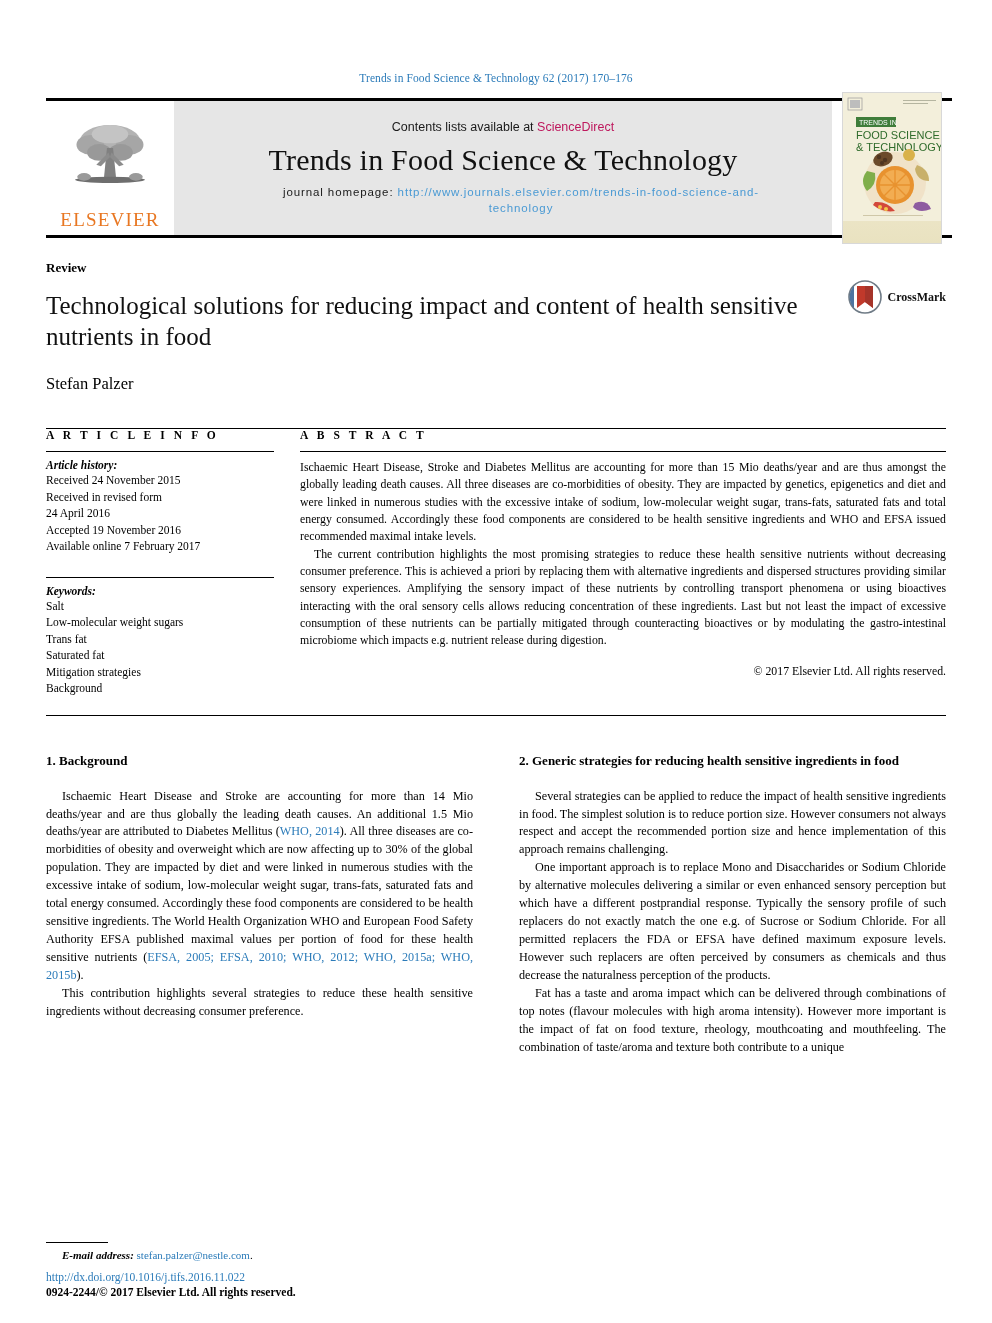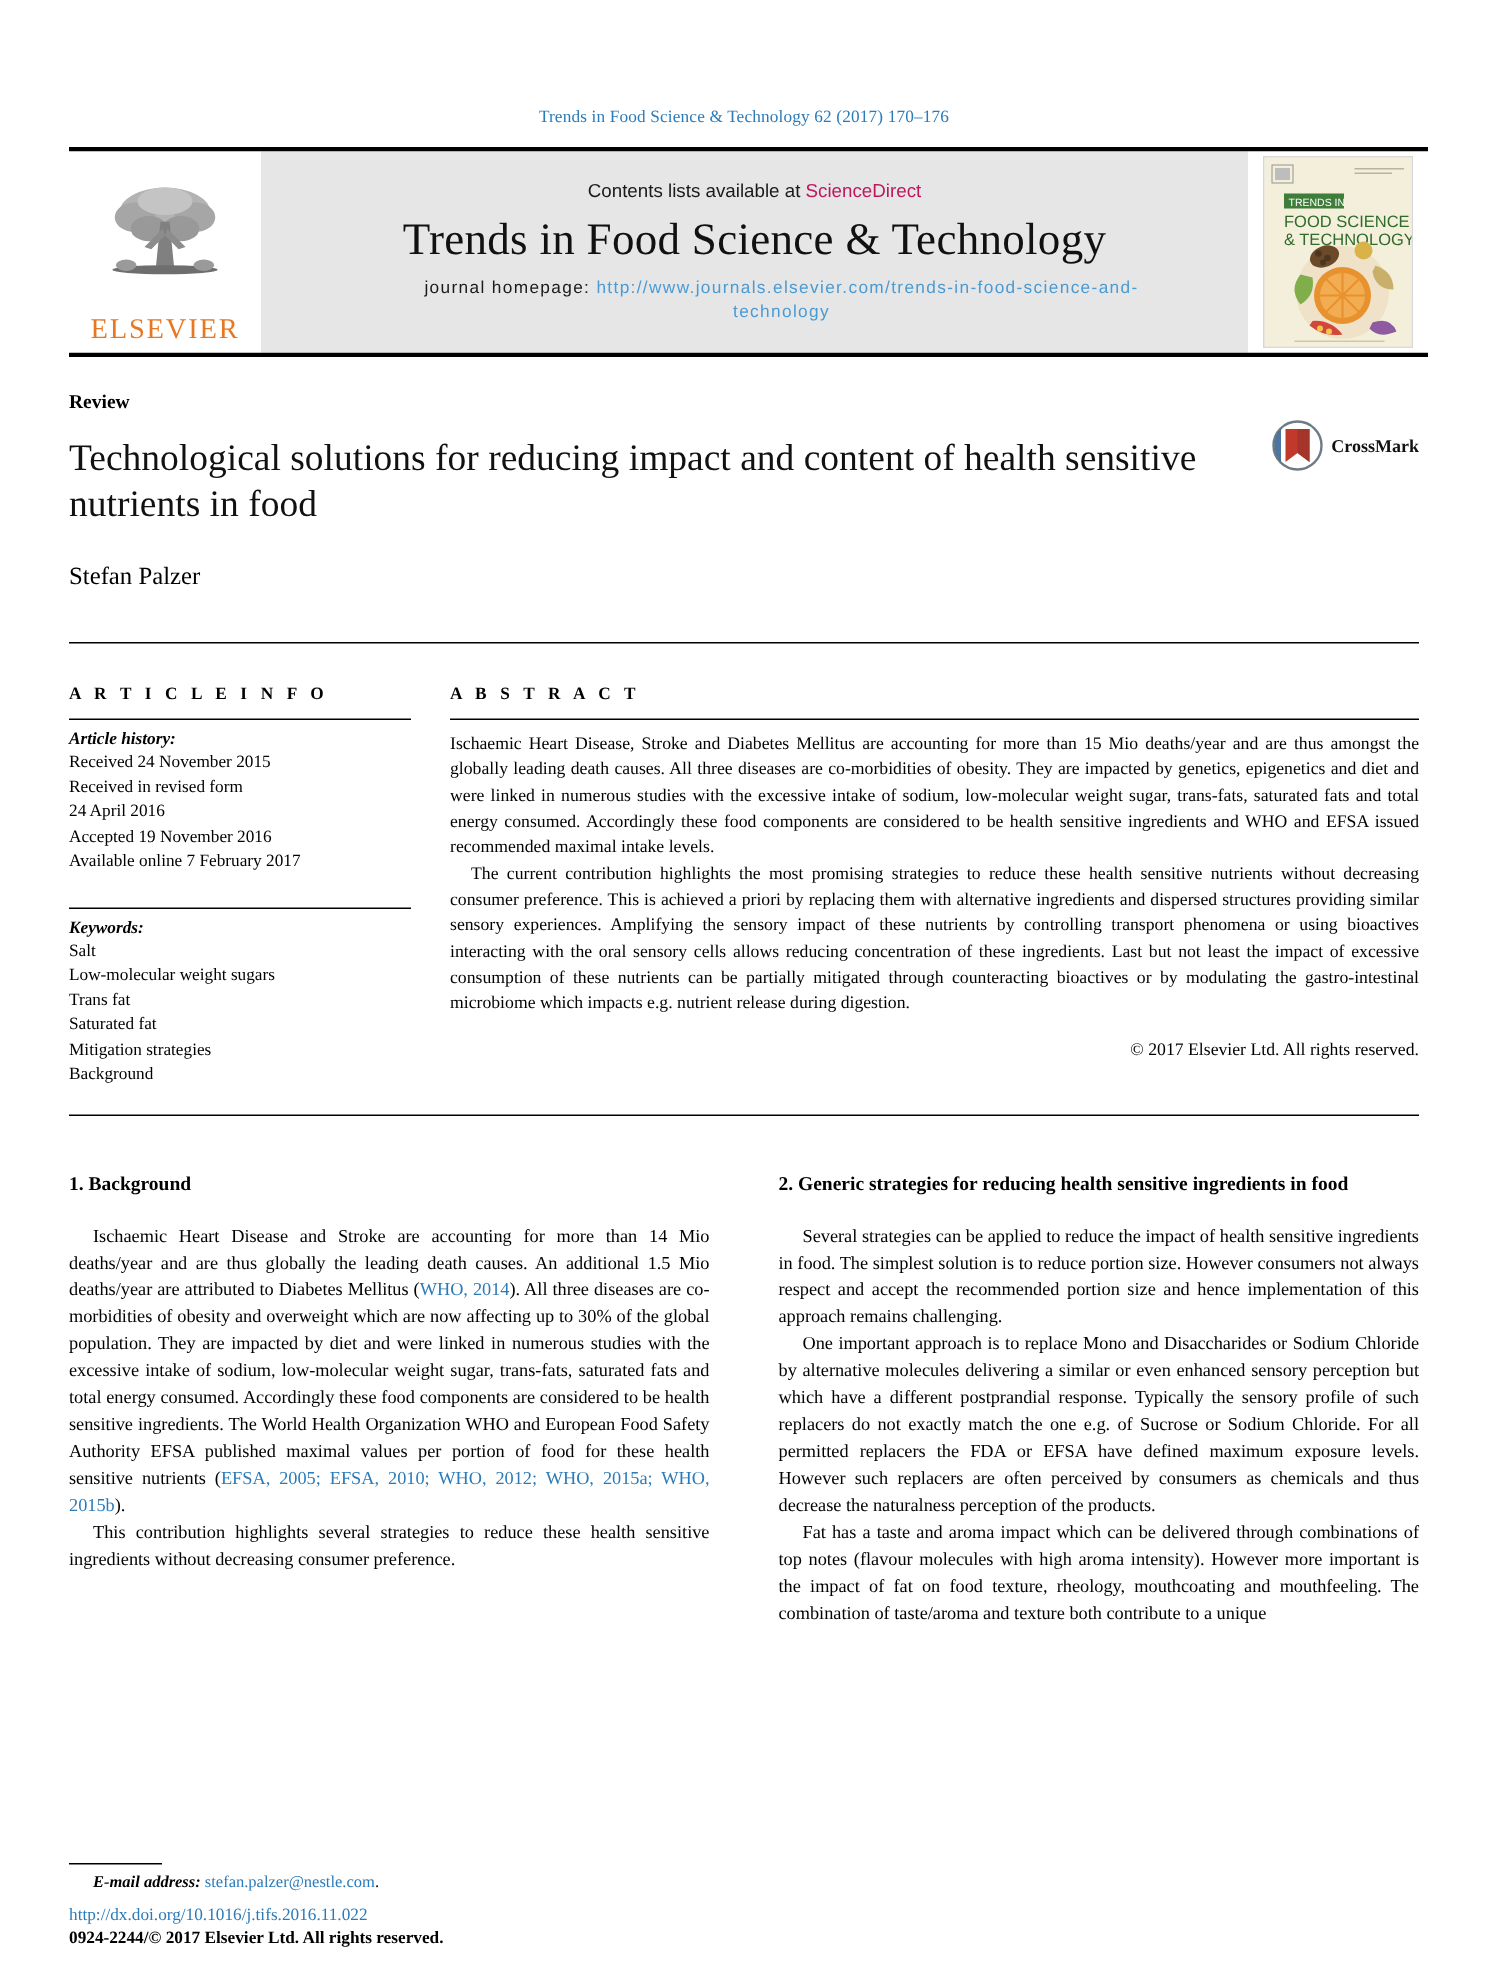--- a/index.html
+++ b/index.html
@@ -94,21 +94,21 @@
     width: 120px;
     flex: 0 0 120px;
     display: flex;
     align-items: center;
     justify-content: center;
     background: #fff;
     padding: 6px;
   }
   .cover-img {
     width: 100px;
-    height: 128px;
+    height: 152px;
     border: 1px solid #d8d8d8;
     background: linear-gradient(180deg,#f6f3df 0%, #efe9cf 55%, #e9e2c0 100%);
     position: relative;
     overflow: hidden;
   }
 
   
   .article-head { margin: 22px 46px 0 46px; position: relative; }
   .doctype {
     font-family: "Liberation Serif", serif;
@@ -149,21 +149,21 @@
     font-family: "Liberation Serif", serif;
     font-weight: bold;
     font-size: 12px;
     color: #111;
   }
 
   
   .info-abstract {
     margin: 34px 46px 0 46px;
     border-top: 1.5px solid #000;
-    padding-top: 28px;
+    padding-top: 0;
     display: flex;
     gap: 26px;
   }
   .col-info { width: 228px; flex: 0 0 228px; }
   .col-abstract { flex: 1 1 auto; }
   .sec-label {
     font-family: "Liberation Serif", serif;
     font-weight: bold;
     font-size: 11.5px;
     letter-spacing: 3.1px;

